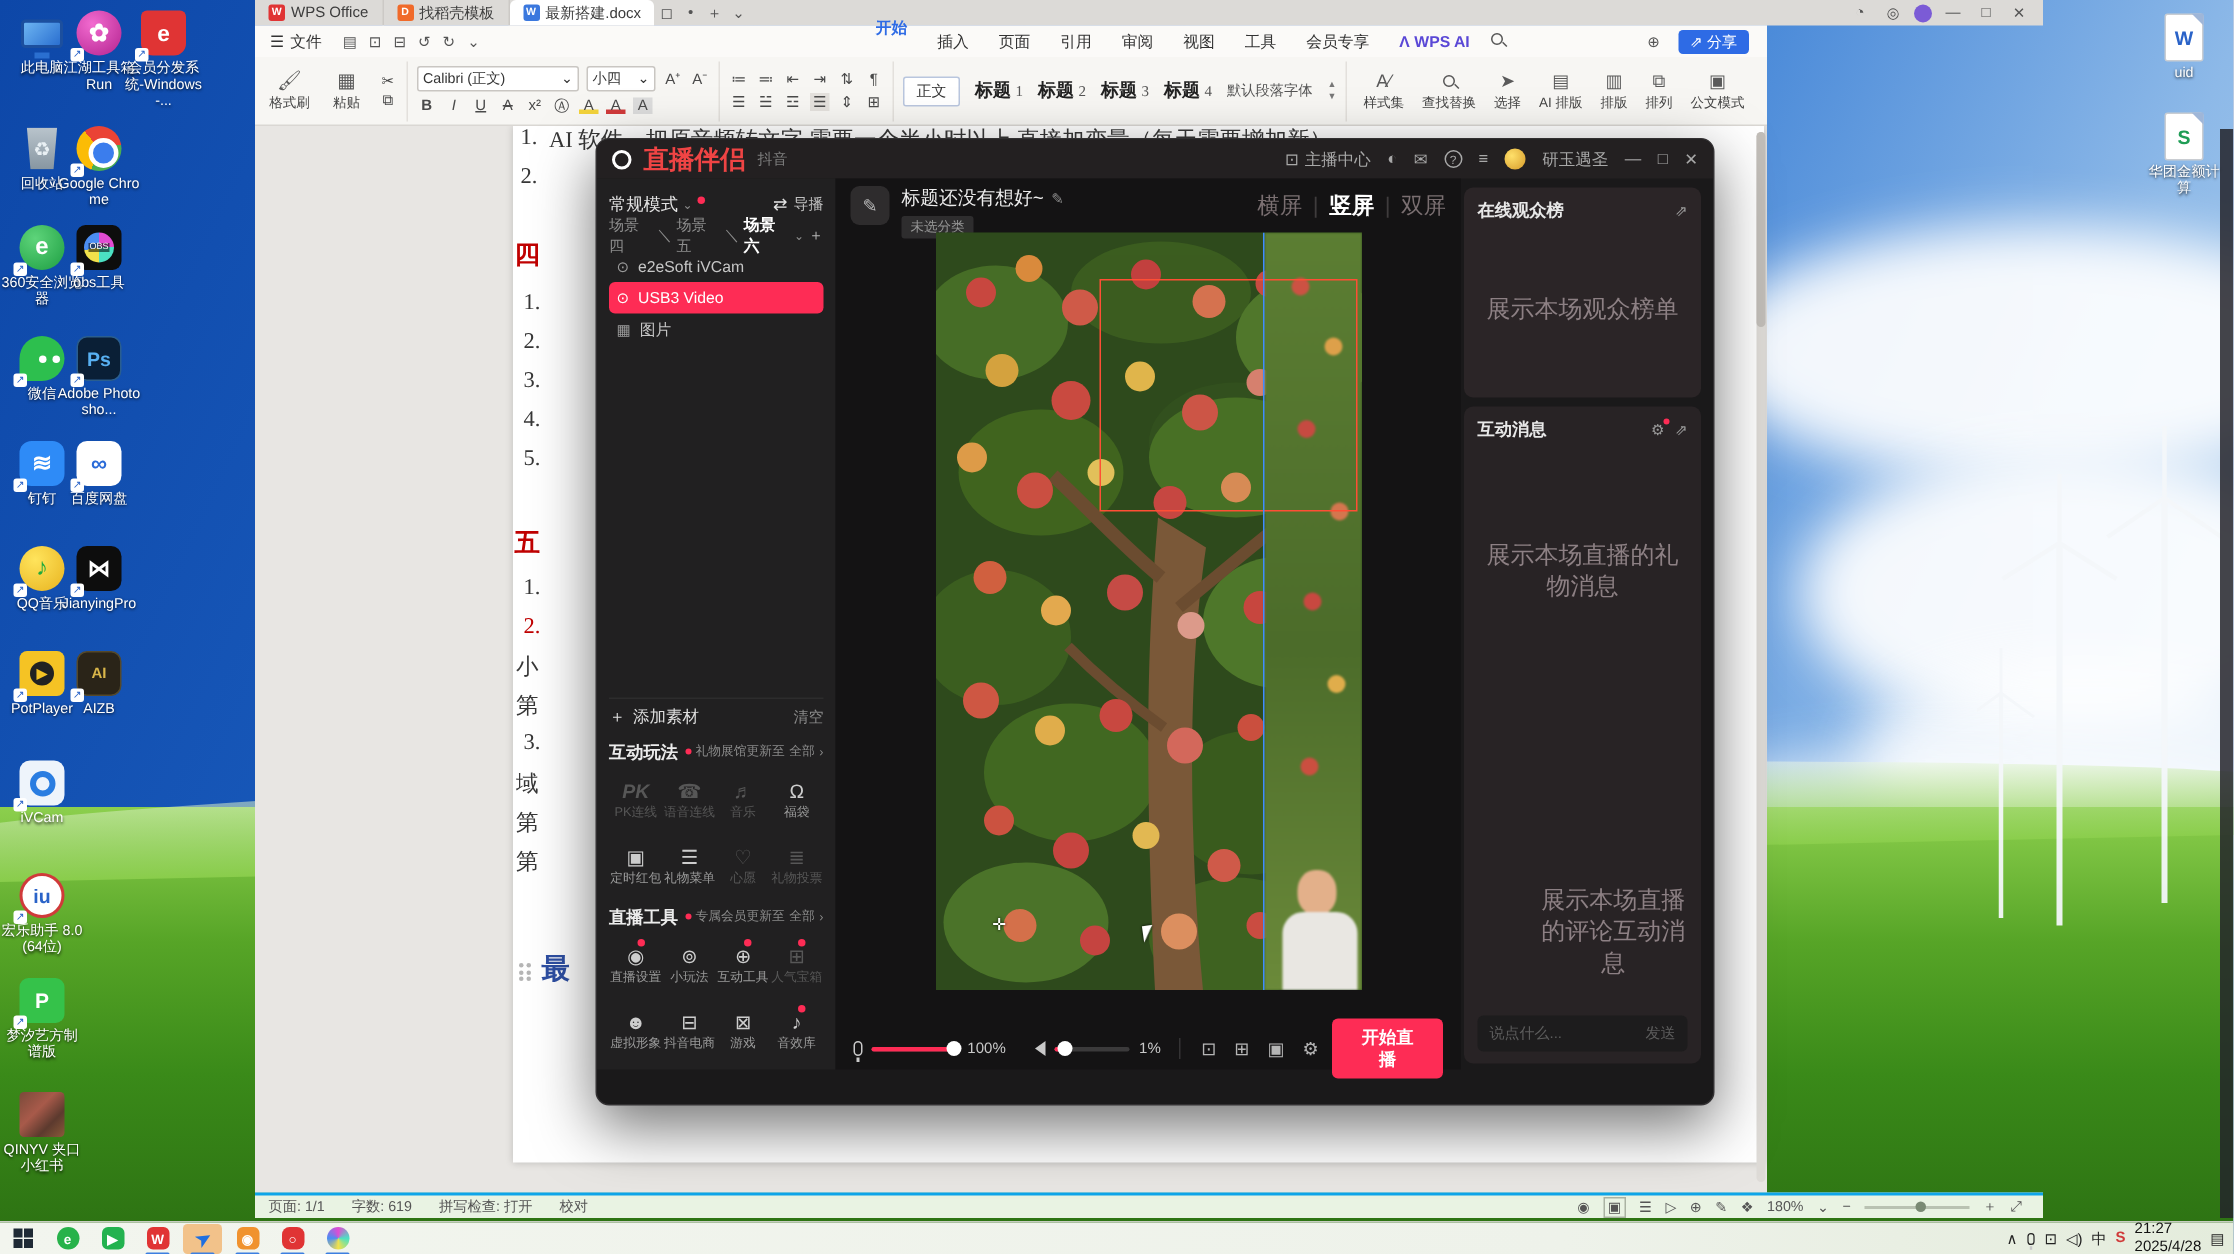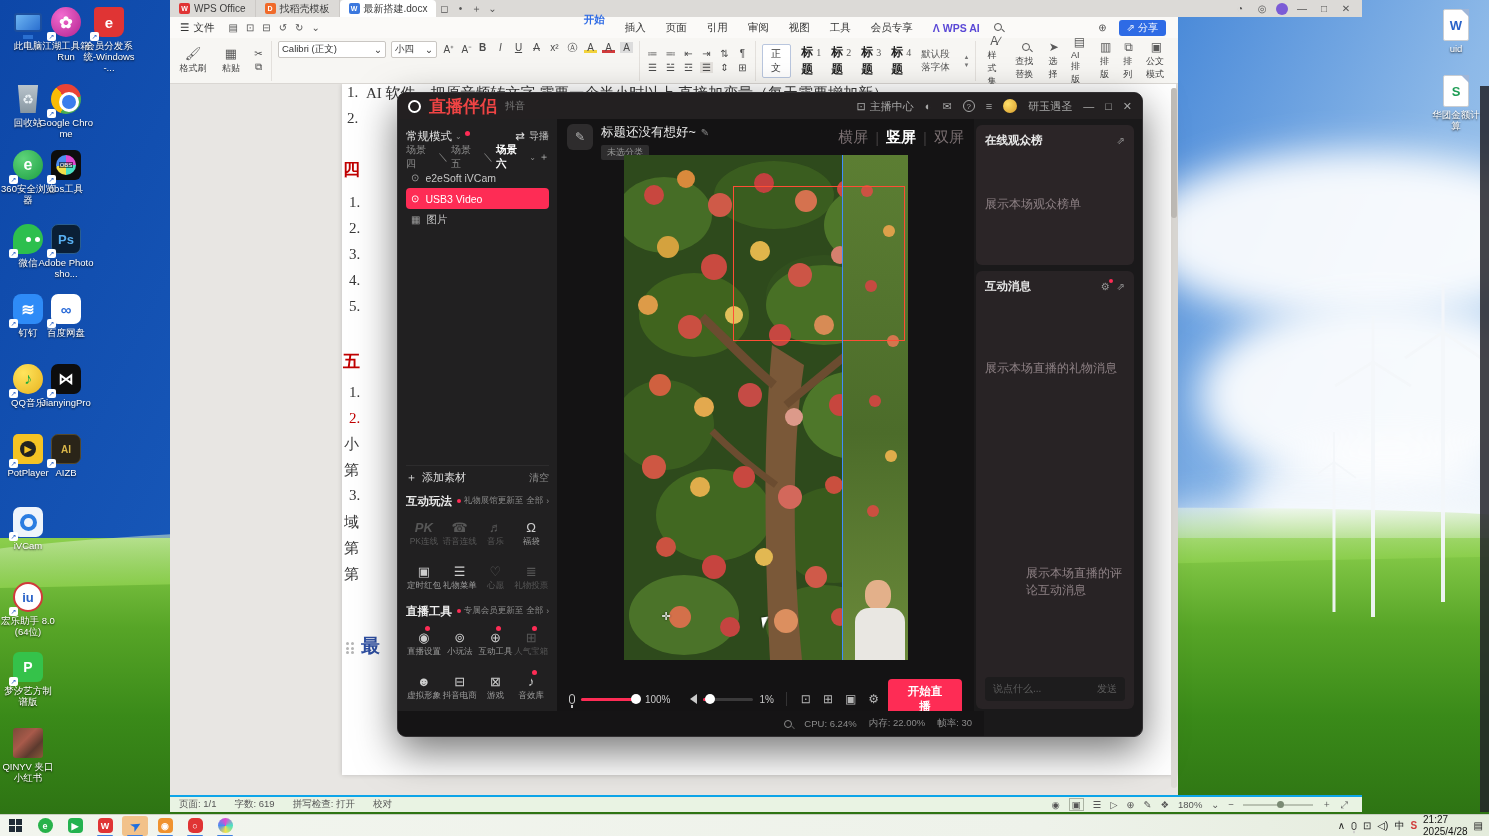--- a/index.html
+++ b/index.html
@@ -148,21 +148,21 @@
   .slider .knob { position:absolute; top:-3.5px; width:10px; height:10px; border-radius:50%; background:#fff; }
   .spk { width:0; height:0; border-top:5px solid transparent; border-bottom:5px solid transparent; border-right:7px solid #c9c9c9; }
   .cbot .tool { font-size:12px; color:#b5b5b5; padding:0 3px; }
   .startbtn { margin-left:auto; background:#fe2c55; color:#fff; font-size:11.5px; font-weight:bold; border:none; border-radius:4px; padding:5px 14px; }
   .lstatus { position:absolute; left:0; bottom:0; width:586px; height:25px; background:#151415; display:flex; align-items:center; justify-content:flex-end; gap:12px; color:#8b8b8b; font-size:9.5px; padding-right:12px; z-index:5; }
   .rpanel { width:168px; padding:6px 8px 4px 2px; display:flex; flex-direction:column; gap:6px; }
   .card { background:#2b2527; border-radius:6px; padding:8px 9px; color:#e8e8e8; }
   .card-h { display:flex; align-items:center; font-size:11.5px; font-weight:bold; gap:6px; }
   .card-h .sp { margin-left:auto; display:flex; gap:7px; color:#9a9a9a; font-weight:normal; font-size:10px; position:relative; }
   .tabline { width:16px; height:2px; background:#fe2c55; border-radius:1px; margin-top:3px; }
-  .ph { color:#8d8084; font-size:12px; }
+  .ph { color:#8d8084; font-size:16px; text-align:center; }
   .card.viewers { height:140px; }
   .card.msgs { flex:1; background:#282325; display:flex; flex-direction:column; }
   .msg-input { margin-top:auto; height:24px; background:#1d1c1d; border-radius:4px; display:flex; align-items:center; padding:0 8px; font-size:10px; color:#5d5d5d; }
   .geardot { position:absolute; top:-2px; right:14px; width:4px; height:4px; background:#fe2c55; border-radius:50%; }
 </style>
 </head>
 <body>
 
 <div class="screen">
 
@@ -414,21 +414,21 @@
           </div>
         <div class="rbig">
             <span class="g">▦</span>
             <span>粘贴</span>
           </div>
         <div class="fmt-col">
           <span class="fg">✂</span>
           <span class="fg">⧉</span>
         </div>
       </div>
-      <div class="rgroup" style="flex-direction:row;align-items:flex-start;justify-content:center;gap:3px;">
+      <div class="rgroup" style="flex-direction:column;align-items:flex-start;justify-content:center;gap:3px;">
         <div class="fmt-row">
           <span class="fbox" style="width:108px;">
               <span style="flex:1;">Calibri (正文)</span>
               <span>⌄</span>
             </span>
           <span class="fbox" style="width:46px;">
               <span style="flex:1;">小四</span>
               <span>⌄</span>
             </span>
           <span class="fg">A⁺</span>
@@ -880,26 +880,20 @@
           <div class="ph" style="margin-top:66px;">展示本场直播的礼物消息</div>
           <div class="ph" style="margin-top:188px;margin-left:41px;">展示本场直播的评论互动消息</div>
           <div class="msg-input">
             <span>说点什么...</span>
             <span style="margin-left:auto;">发送</span>
           </div>
         </div>
       </div>
     </div>
 
-    <div class="lstatus">
-      <span class="mag" style="border-color:#8b8b8b;"></span>
-      <span>CPU: 6.24%</span>
-      <span>内存: 22.00%</span>
-      <span>帧率: 30</span>
-    </div>
   </div>
 
   <div class="taskbar">
     <div class="tb-ic">
         <span class="start-grid">
           <i></i>
           <i></i>
           <i></i>
           <i></i>
         </span>

